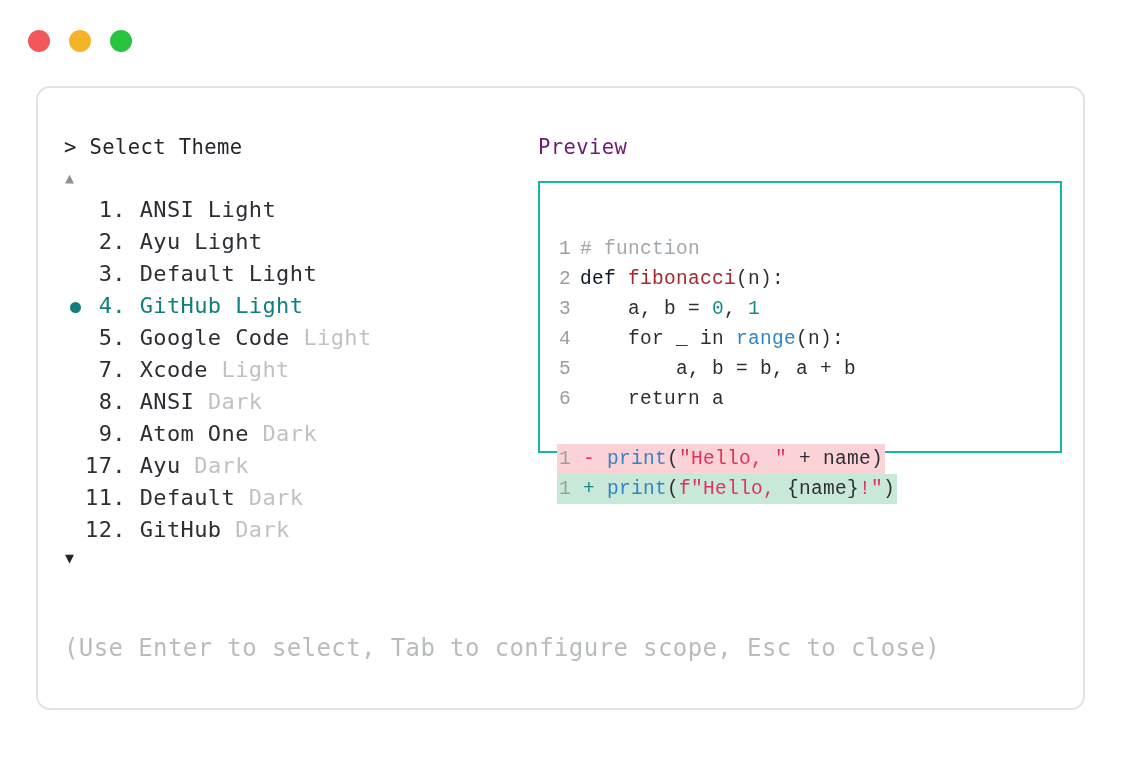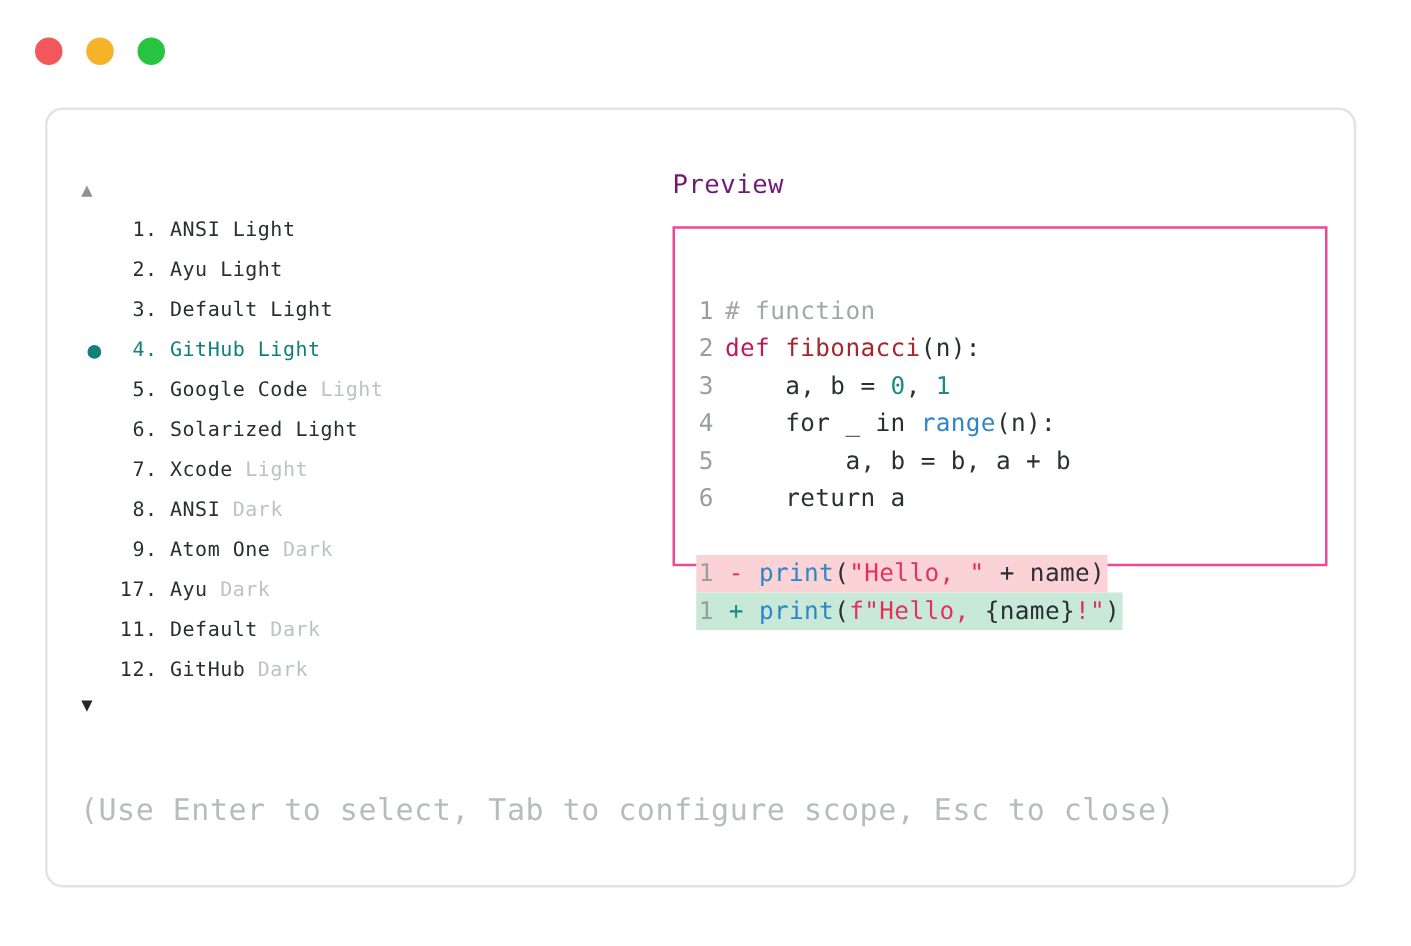--- a/index.html
+++ b/index.html
@@ -81,21 +81,21 @@
     margin-top: 0;
   }
 
   .theme-list {
     margin-top: 4px;
   }
   .theme-item {
     position: relative;
     height: 32px;
     line-height: 32px;
-    font-size: 16px;
+    font-size: 22px;
     letter-spacing: 0.4px;
     white-space: pre;
     color: #2b2f34;
   }
   .theme-bullet {
     position: absolute;
     left: 6px;
     top: 12px;
     width: 11px;
     height: 11px;
@@ -137,23 +137,24 @@
     font-size: 20.5px;
     line-height: 26px;
     color: #701a75;
     letter-spacing: 0.4px;
   }
   .preview-box {
     margin-top: 21px;
     width: 524px;
     height: 272px;
     box-sizing: border-box;
-    border: 2px solid #ec4899;
+    border: 2px solid #14b8a6;
     background: #ffffff;
     position: relative;
+    font-family: Liberation Mono, monospace;
   }
   .code {
     position: absolute;
     left: 17px;
     top: 51px;
     right: 4px;
     font-size: 19.5px;
     line-height: 30px;
     white-space: pre;
     letter-spacing: 0.3px;
@@ -162,21 +163,21 @@
   .ln {
     display: inline-block;
     width: 14px;
     text-align: right;
     color: #9a9ea1;
   }
   .ln-gap { display: inline-block; width: 9px; }
   .code-blank { height: 30px; }
 
   .tok-comment  { color: #a2a7ab; }
-  .tok-kw       { color: #be185d; }
+  .tok-kw       { color: #0f172a; }
   .tok-fn       { color: #a3272c; }
   .tok-num      { color: #1c8b87; }
   .tok-builtin  { color: #2f86c6; }
   .tok-plain    { color: #2b2f34; }
   .tok-str      { color: #e3305e; }
   .tok-call     { color: #2f86c6; }
 
   .diff-line {
     height: 30px;
     display: block;
@@ -194,30 +195,30 @@
 <div class="titlebar">
   <div class="dot dot-close"></div>
   <div class="dot dot-minimize"></div>
   <div class="dot dot-zoom"></div>
 </div>
 
 <div class="panel">
   <div class="panel-inner">
 
     <div class="left-col">
+      <div class="prompt-row"><span class="prompt-caret">&gt;</span><span> </span><span>Select Theme</span></div>
 
       <div class="scroll-arrow up">▲</div>
 
       <div class="theme-list" id="theme-list">
           <div class="theme-item"><span class="theme-num">1.</span><span class="theme-name"> ANSI Light</span></div>
           <div class="theme-item"><span class="theme-num">2.</span><span class="theme-name"> Ayu Light</span></div>
           <div class="theme-item"><span class="theme-num">3.</span><span class="theme-name"> Default Light</span></div>
           <div class="theme-item selected"><span class="theme-bullet" style="background: rgb(17, 128, 125);"></span><span class="theme-num">4.</span><span class="theme-name"> GitHub Light</span></div>
           <div class="theme-item"><span class="theme-num">5.</span><span class="theme-name"> Google Code</span><span class="theme-variant-dim"> Light</span></div>
-          <div class="theme-item"><span class="theme-num">6.</span><span class="theme-name"> Solarized Light</span></div>
           <div class="theme-item"><span class="theme-num">7.</span><span class="theme-name"> Xcode</span><span class="theme-variant-dim"> Light</span></div>
           <div class="theme-item"><span class="theme-num">8.</span><span class="theme-name"> ANSI</span><span class="theme-variant-dim"> Dark</span></div>
           <div class="theme-item"><span class="theme-num">9.</span><span class="theme-name"> Atom One</span><span class="theme-variant-dim"> Dark</span></div>
           <div class="theme-item"><span class="theme-num">17.</span><span class="theme-name"> Ayu</span><span class="theme-variant-dim"> Dark</span></div>
           <div class="theme-item"><span class="theme-num">11.</span><span class="theme-name"> Default</span><span class="theme-variant-dim"> Dark</span></div>
           <div class="theme-item"><span class="theme-num">12.</span><span class="theme-name"> GitHub</span><span class="theme-variant-dim"> Dark</span></div>
         </div>
 
       <div class="scroll-arrow down">▼</div>
     </div>

